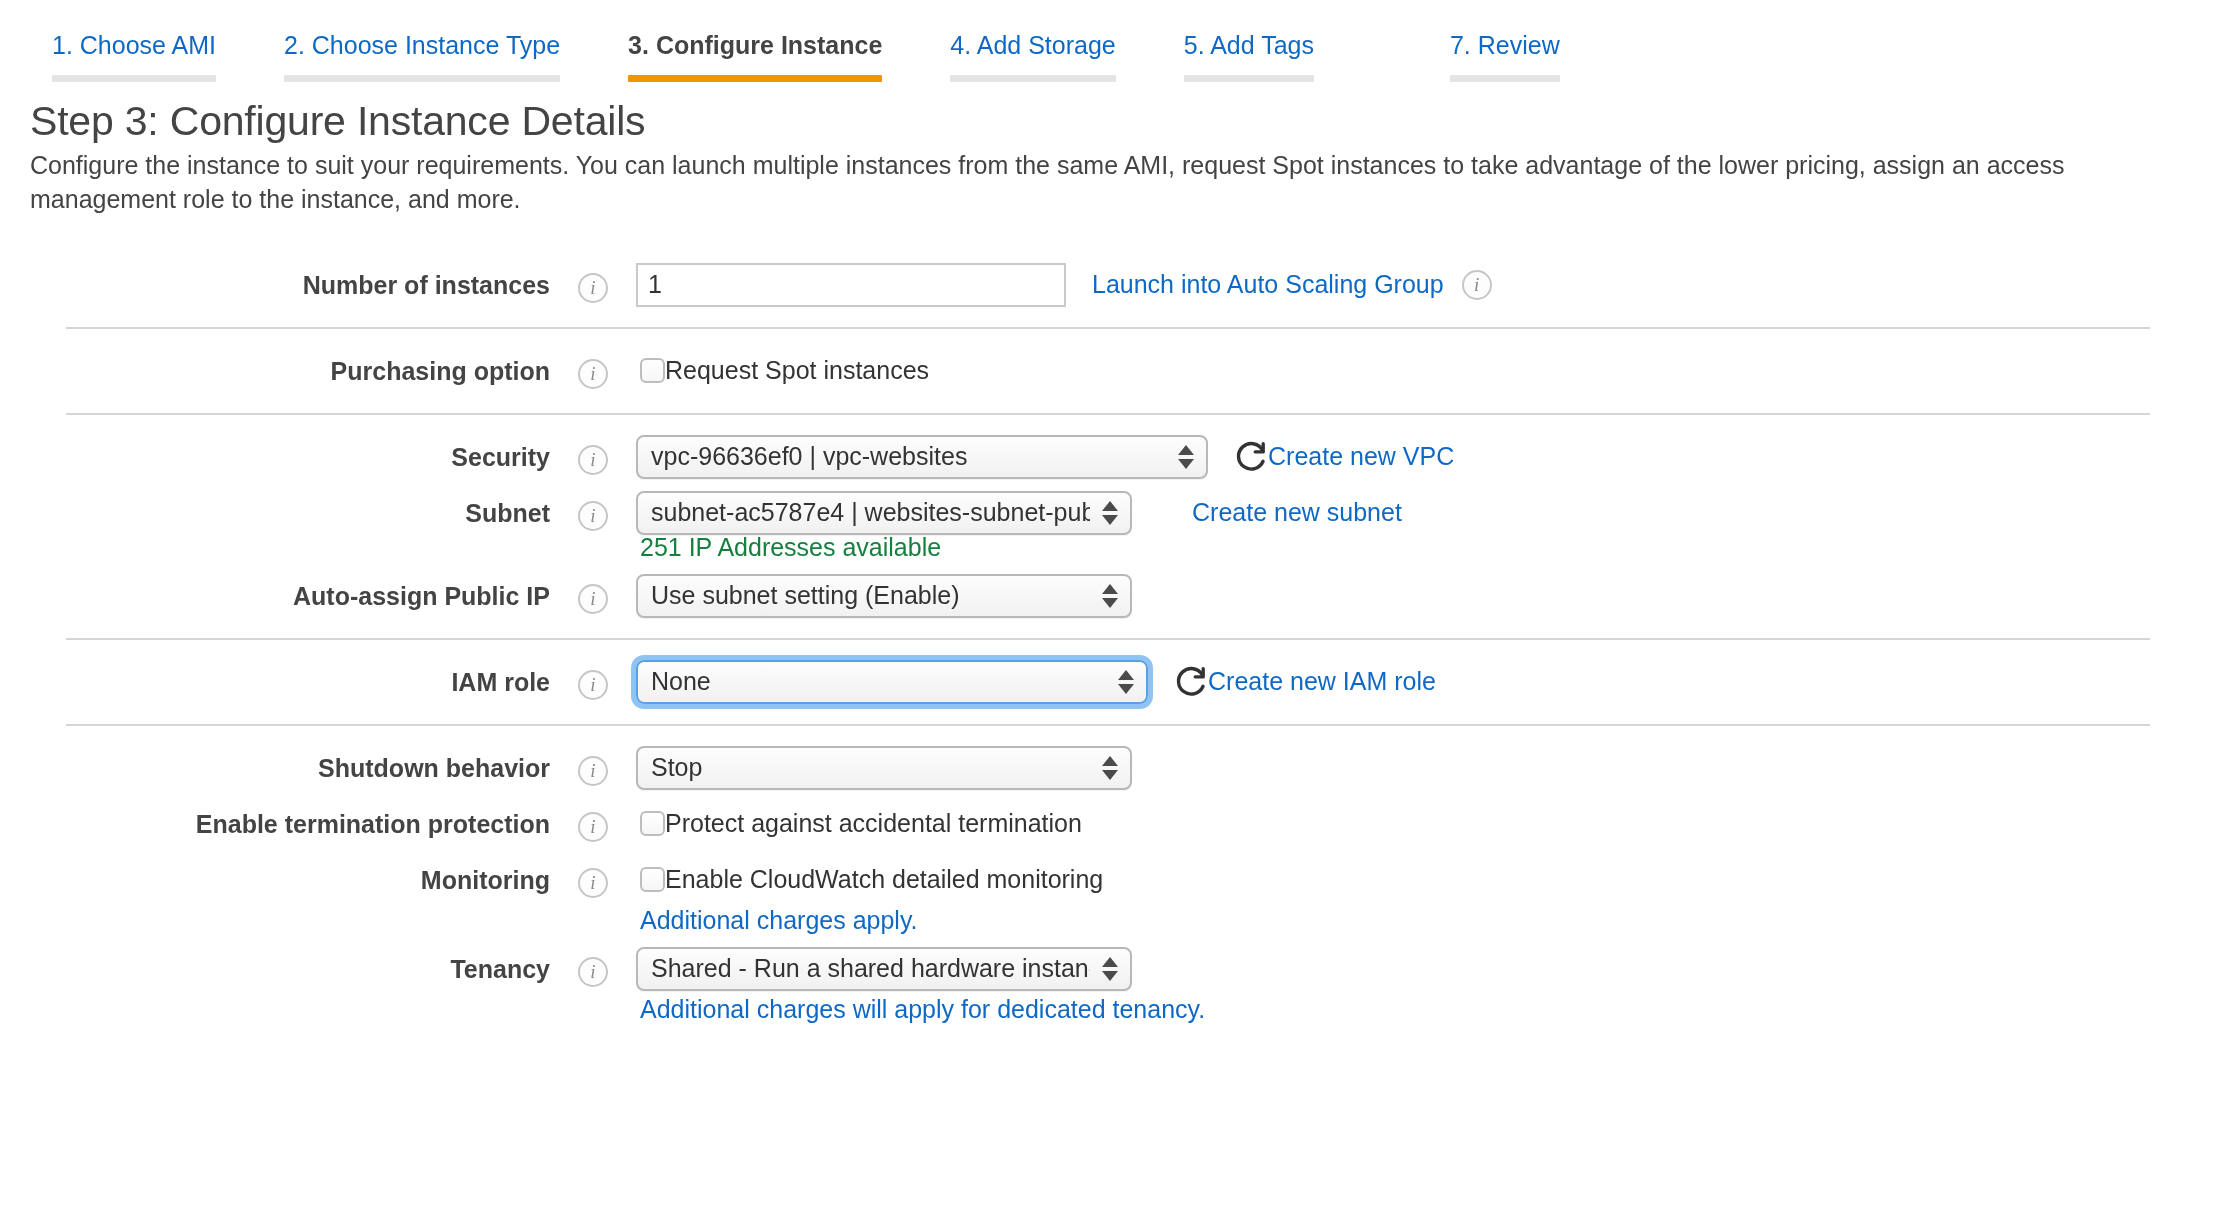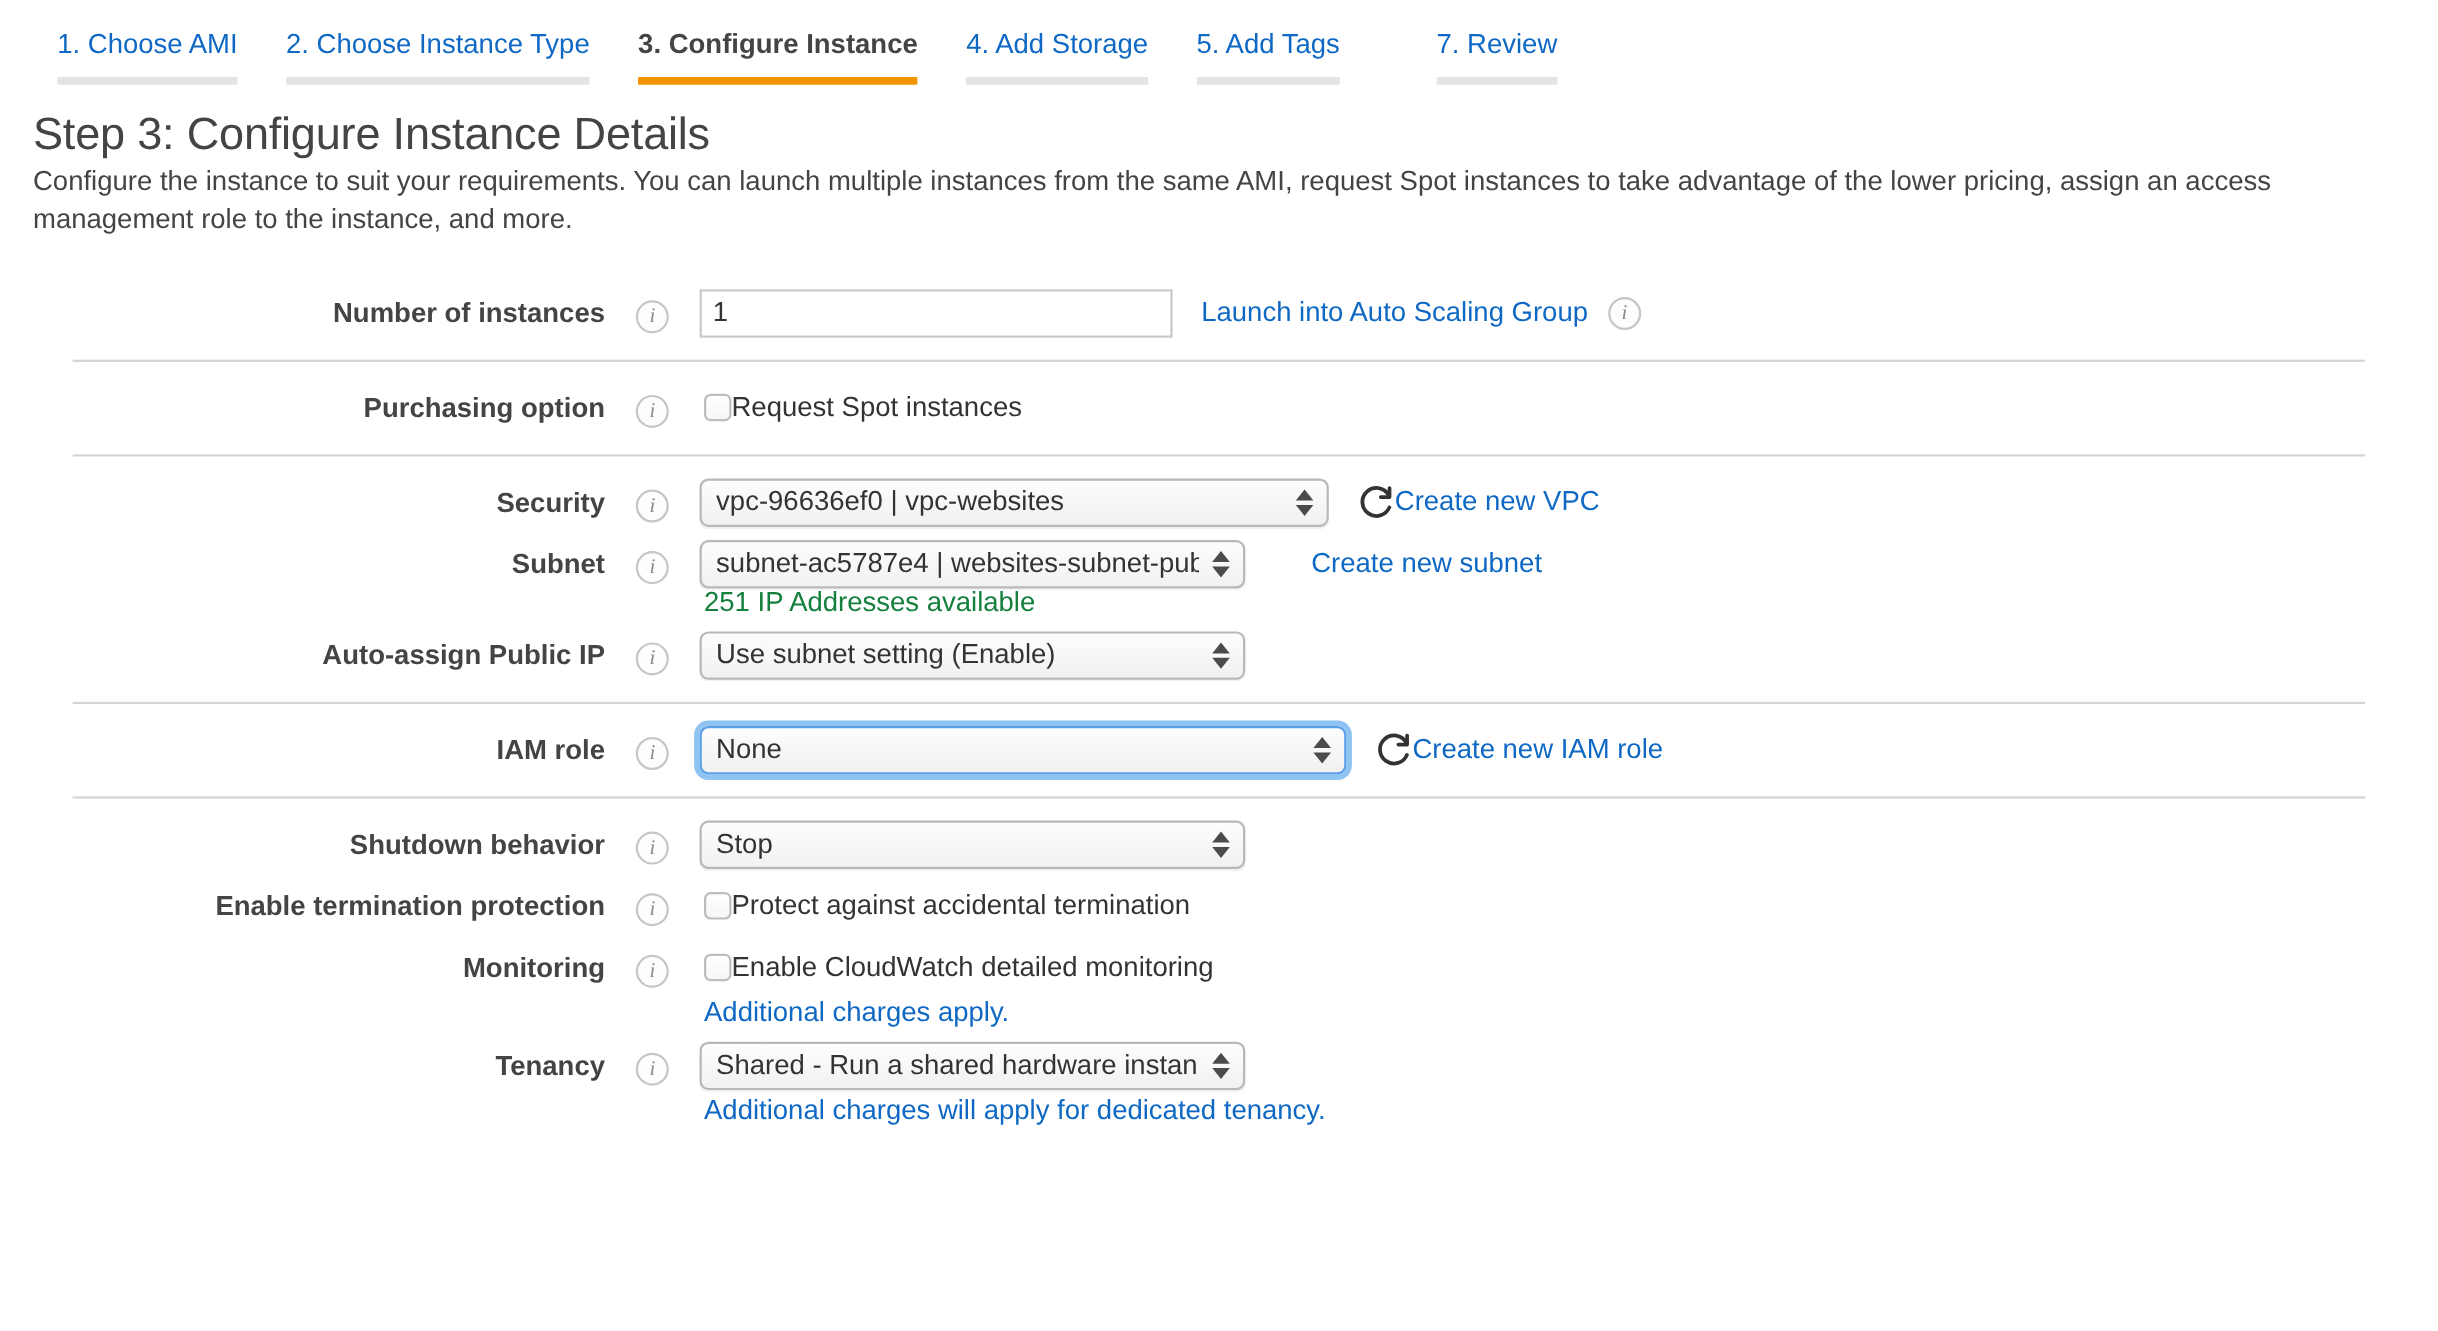--- a/index.html
+++ b/index.html
@@ -11,24 +11,25 @@
   }
   body {
     font-family: "Liberation Sans", sans-serif;
     color: #333333;
     -webkit-font-smoothing: antialiased;
   }
 
   
   .wizard-tabs {
     display: flex;
-    align-items: center;
+    align-items: flex-end;
     padding-left: 30px;
     padding-top: 22px;
     height: 82px;
+    gap: 24px;
   }
   .tab {
     display: flex;
     flex-direction: column;
     align-items: center;
     padding: 0 22px;
     cursor: pointer;
   }
   .tab-label {
     font-size: 25px;
@@ -150,21 +151,21 @@
     font-size: 25px;
     color: #333333;
     white-space: nowrap;
     overflow: hidden;
     cursor: pointer;
     box-shadow: 0 1px 1px rgba(0,0,0,0.06);
   }
   .select.w-network { width: 572px; }
   .select.w-subnet  { width: 496px; }
   .select.w-autoip  { width: 496px; text-align: right; }
-  .select.w-iam     { width: 588px; }
+  .select.w-iam     { width: 512px; }
   .select.w-shutdown{ width: 496px; }
   .select.w-tenancy { width: 496px; }
 
   .select.focused {
     border-color: #5a9fe8;
     box-shadow: 0 0 0 5px rgba(106,175,236,0.75);
   }
   .select-value { overflow: hidden; text-overflow: clip; }
   .stepper {
     position: absolute;

